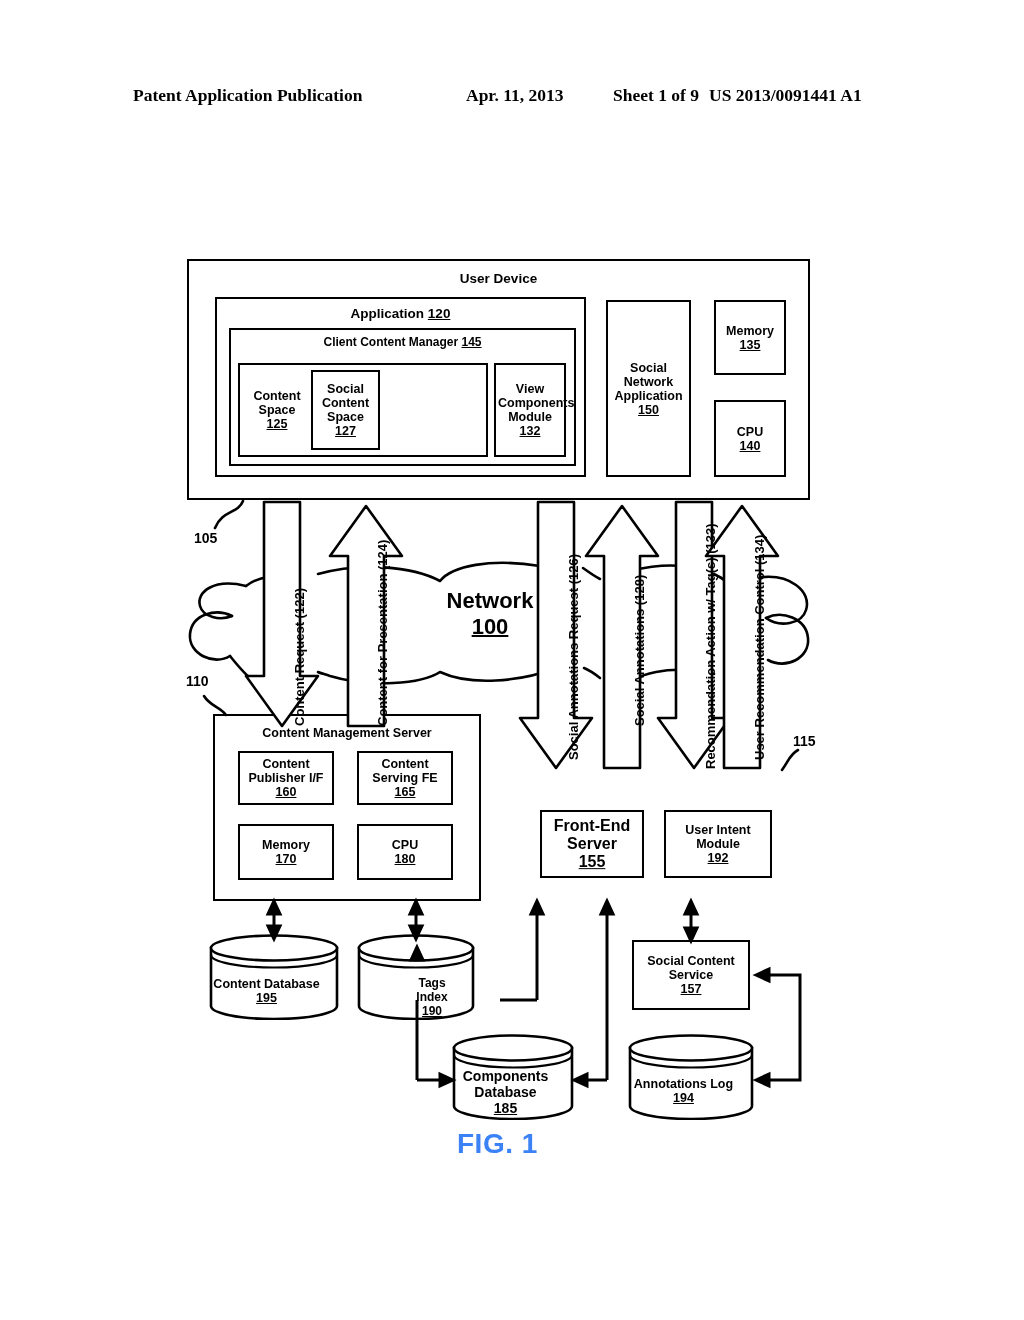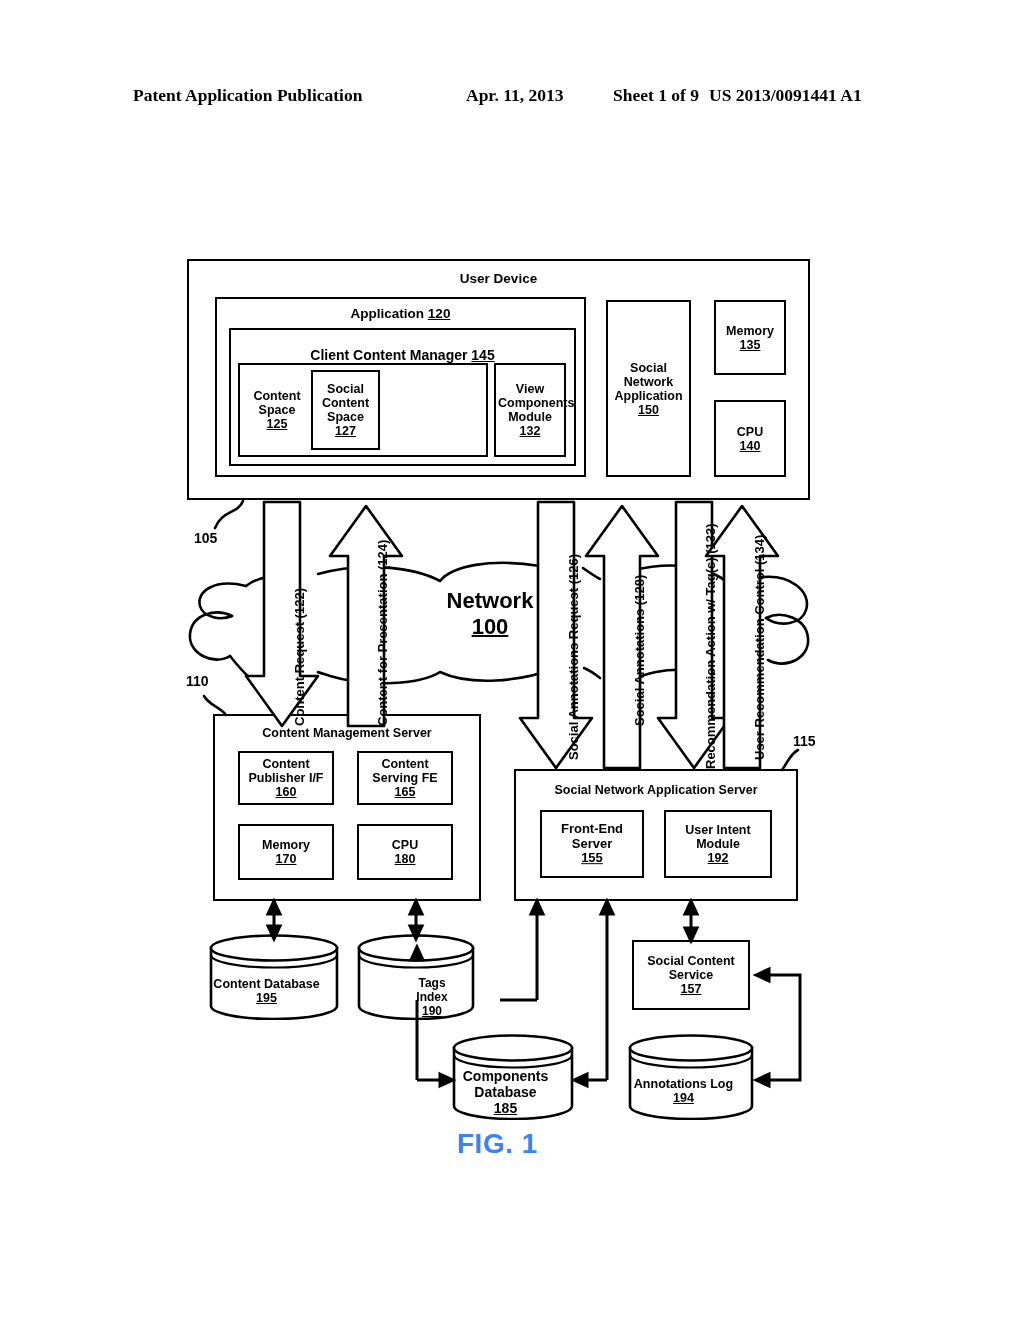--- a/index.html
+++ b/index.html
@@ -99,21 +99,21 @@
   </div>
 
   <div class="bx" style="left:215px;top:297px;width:371px;height:180px;">
     <span class="top-title lbl" style="top:7px;font-size:13.5px;">
       <span>Application</span>
       <u>120</u>
     </span>
   </div>
 
   <div class="bx" style="left:229px;top:328px;width:347px;height:138px;">
-    <span class="top-title lbl" style="top:18px;font-size:14px;">
+    <span class="top-title lbl" style="top:6px;font-size:12px;">
       <span>Client Content Manager</span>
       <u>145</u>
     </span>
   </div>
 
   <div class="bx" style="left:238px;top:363px;width:250px;height:94px;">
     <span class="ctr-mid lbl" style="left:2px;width:66px;right:auto;font-size:12.5px;">
       <span>Content</span><br>
       <span>Space</span><br>
       <u>125</u>
@@ -189,26 +189,23 @@
     </span>
   </div>
 
   <div class="bx" style="left:357px;top:824px;width:96px;height:56px;">
     <span class="ctr-mid lbl" style="font-size:12.5px;">
       <span>CPU</span><br>
       <u>180</u>
     </span>
   </div>
 
-  <div class="bx" style="left:514px;top:769px;width:284px;height:132px;">
-    <span class="top-title lbl" style="top:12px;font-size:12.5px;">Social Network Application Server</span>
-  </div>
 
   <div class="bx" style="left:540px;top:810px;width:104px;height:68px;">
-    <span class="ctr-mid lbl" style="font-size:13px;">
+    <span class="ctr-mid lbl" style="font-size:16px;">
       <span>Front-End</span><br>
       <span>Server</span><br>
       <u>155</u>
     </span>
   </div>
 
   <div class="bx" style="left:664px;top:810px;width:108px;height:68px;">
     <span class="ctr-mid lbl" style="font-size:12.5px;">
       <span>User Intent</span><br>
       <span>Module</span><br>

